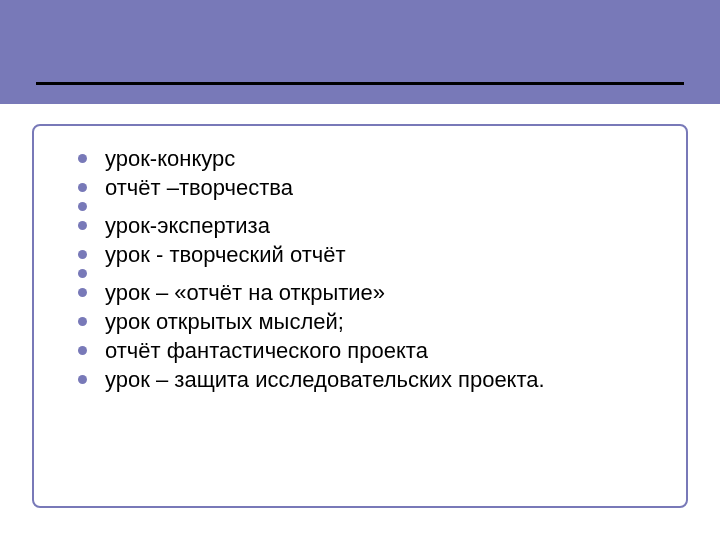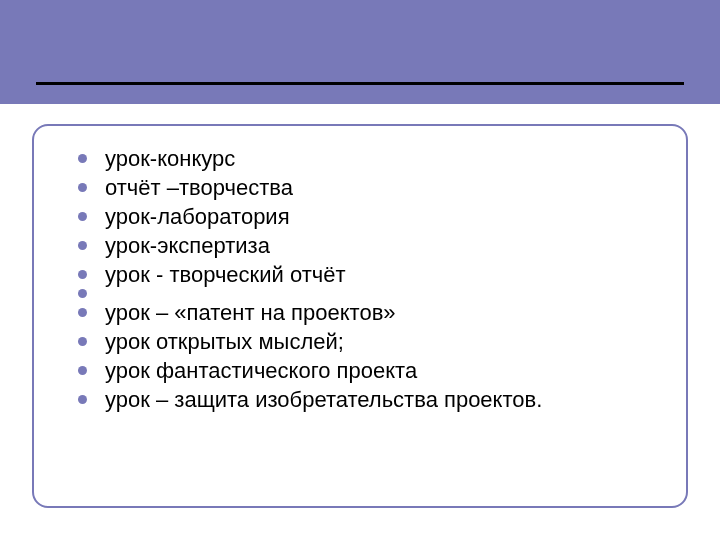--- a/index.html
+++ b/index.html
@@ -27,21 +27,21 @@
     height: 3px;
     background: #000000;
   }
   .content-card {
     position: absolute;
     top: 124px;
     left: 32px;
     width: 656px;
     height: 384px;
     border: 2px solid #7879b8;
-    border-radius: 16px;
+    border-radius: 8px;
     background: #ffffff;
     padding: 18px 30px 32px 44px;
   }
   .bullet-list {
     list-style: none;
   }
   .bullet-item {
     display: flex;
     align-items: center;
     margin: 0;
@@ -73,43 +73,42 @@
     <li class="bullet-item">
       <span class="bullet-dot"></span>
       <span class="bullet-text">урок-конкурс</span>
     </li>
     <li class="bullet-item">
       <span class="bullet-dot"></span>
       <span class="bullet-text">отчёт –творчества</span>
     </li>
     <li class="bullet-item">
       <span class="bullet-dot"></span>
-      <span class="bullet-text">урок-лаборатория</span>
     </li>
     <li class="bullet-item">
       <span class="bullet-dot"></span>
       <span class="bullet-text">урок-экспертиза</span>
     </li>
     <li class="bullet-item">
       <span class="bullet-dot"></span>
       <span class="bullet-text">урок - творческий отчёт</span>
     </li>
     <li class="bullet-item">
       <span class="bullet-dot"></span>
     </li>
     <li class="bullet-item">
       <span class="bullet-dot"></span>
-      <span class="bullet-text">урок – «патент на проектов»</span>
+      <span class="bullet-text">урок – «отчёт на открытие»</span>
     </li>
     <li class="bullet-item">
       <span class="bullet-dot"></span>
       <span class="bullet-text">урок открытых мыслей;</span>
     </li>
     <li class="bullet-item">
       <span class="bullet-dot"></span>
-      <span class="bullet-text">урок фантастического проекта</span>
+      <span class="bullet-text">отчёт фантастического проекта</span>
     </li>
     <li class="bullet-item">
       <span class="bullet-dot"></span>
-      <span class="bullet-text">урок – защита изобретательства проектов.</span>
+      <span class="bullet-text">урок – защита исследовательских проекта.</span>
     </li>
   </ul>
 </div>
 
 </body></html>

